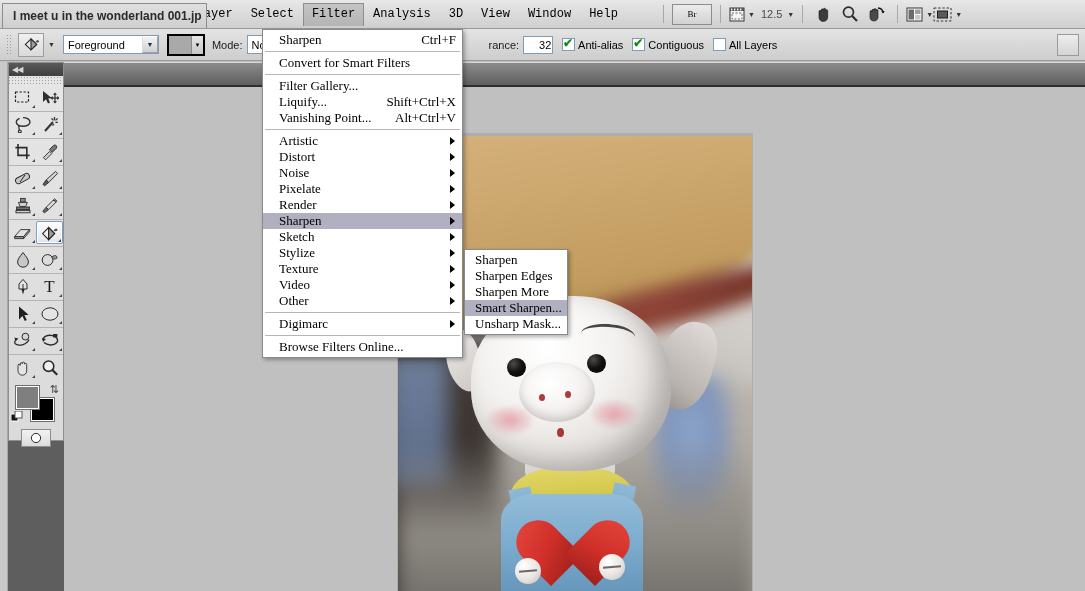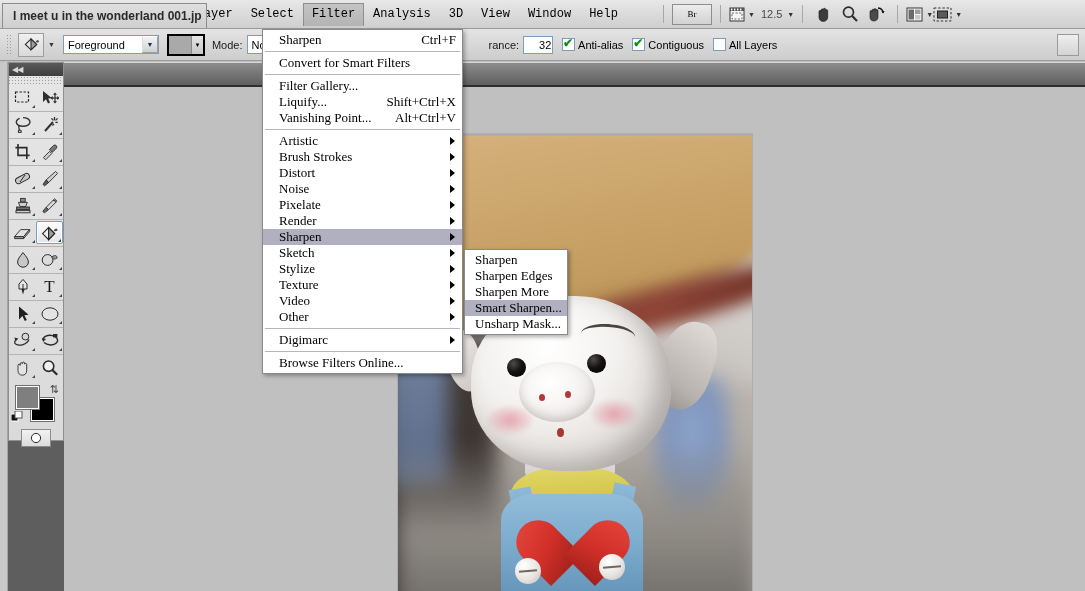--- a/index.html
+++ b/index.html
@@ -826,24 +826,20 @@
     <span>Vanishing Point...</span>
     <span class="accel">Alt+Ctrl+V</span>
   </div>
   <div class="msep"></div>
 
   <div class="mrow">
     <span>Artistic</span>
     <span class="arrow"></span>
   </div>
   <div class="mrow">
-    <span>Brush Strokes</span>
-    <span class="arrow"></span>
-  </div>
-  <div class="mrow">
     <span>Distort</span>
     <span class="arrow"></span>
   </div>
   <div class="mrow">
     <span>Noise</span>
     <span class="arrow"></span>
   </div>
   <div class="mrow">
     <span>Pixelate</span>
     <span class="arrow"></span>

